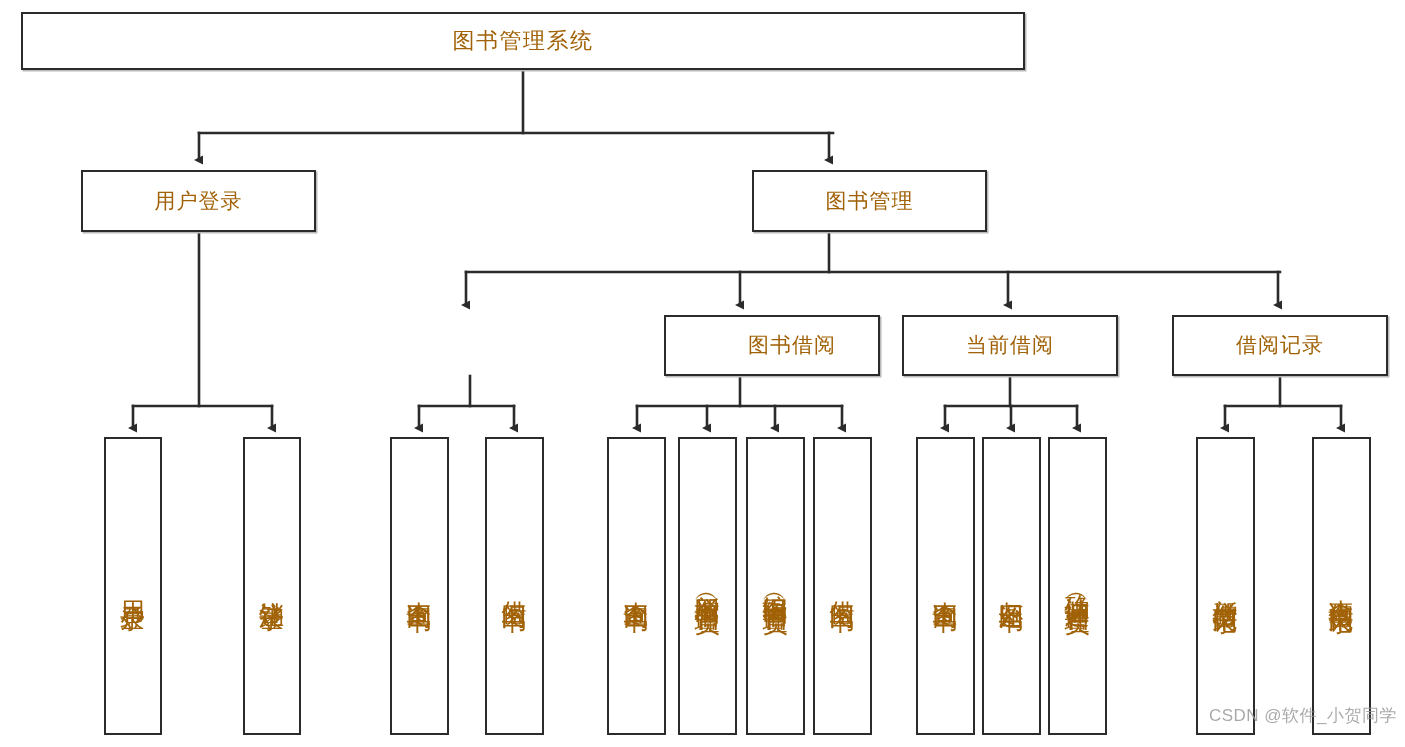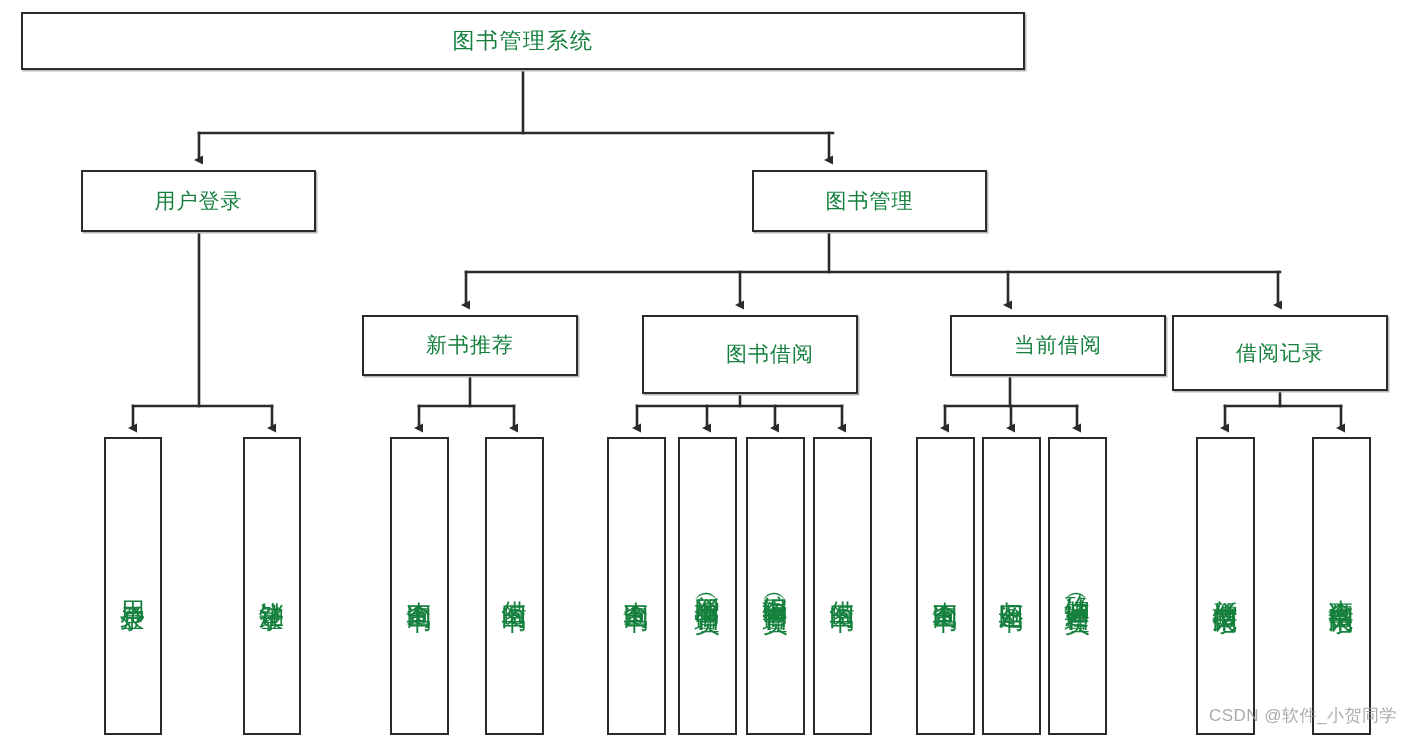--- a/index.html
+++ b/index.html
@@ -32,21 +32,21 @@
     justify-content:center;
     z-index:2;
   }
   .node.shadowed{
     box-shadow:1.5px 1.5px 0 0 #b9b9b9;
   }
   .node .label{
     display:block;
     text-align:center;
     line-height:1.18;
-    color:#15803d;
+    color:#a16207;
     white-space:nowrap;
   }
   
   .node.horiz .label{ font-size:21px; letter-spacing:1px; }
   .node.root .label{ font-size:22px; letter-spacing:1.5px; }
 
   
   .node.vert{
     align-items:center;
     justify-content:center;
@@ -132,30 +132,27 @@
     <span class="label">图书管理系统</span>
   </div>
 
   <div class="node horiz shadowed" style="left:81px;top:170px;width:235px;height:62px;">
     <span class="label">用户登录</span>
   </div>
   <div class="node horiz shadowed" style="left:752px;top:170px;width:235px;height:62px;">
     <span class="label">图书管理</span>
   </div>
 
-  <div class="node horiz shadowed" style="left:362px;top:315px;width:216px;height:61px;">
-    <span class="label">新书推荐</span>
-  </div>
-  <div class="node horiz shadowed" style="left:642px;top:315px;width:216px;height:79px;padding-left:40px;">
+  <div class="node horiz shadowed" style="left:664px;top:315px;width:216px;height:61px;padding-left:40px;">
     <span class="label">图书借阅</span>
   </div>
-  <div class="node horiz shadowed" style="left:902px;top:315px;width:216px;height:61px;margin-left:48px;">
+  <div class="node horiz shadowed" style="left:902px;top:315px;width:216px;height:61px;">
     <span class="label">当前借阅</span>
   </div>
-  <div class="node horiz shadowed" style="left:1172px;top:315px;width:216px;height:76px;">
+  <div class="node horiz shadowed" style="left:1172px;top:315px;width:216px;height:61px;">
     <span class="label">借阅记录</span>
   </div>
 
   <div class="node vert" style="left:104px;top:437px;width:58px;height:298px;">
     <span class="label">用户登录</span>
   </div>
   <div class="node vert" style="left:243px;top:437px;width:58px;height:298px;">
     <span class="label">注销登录</span>
   </div>
 

